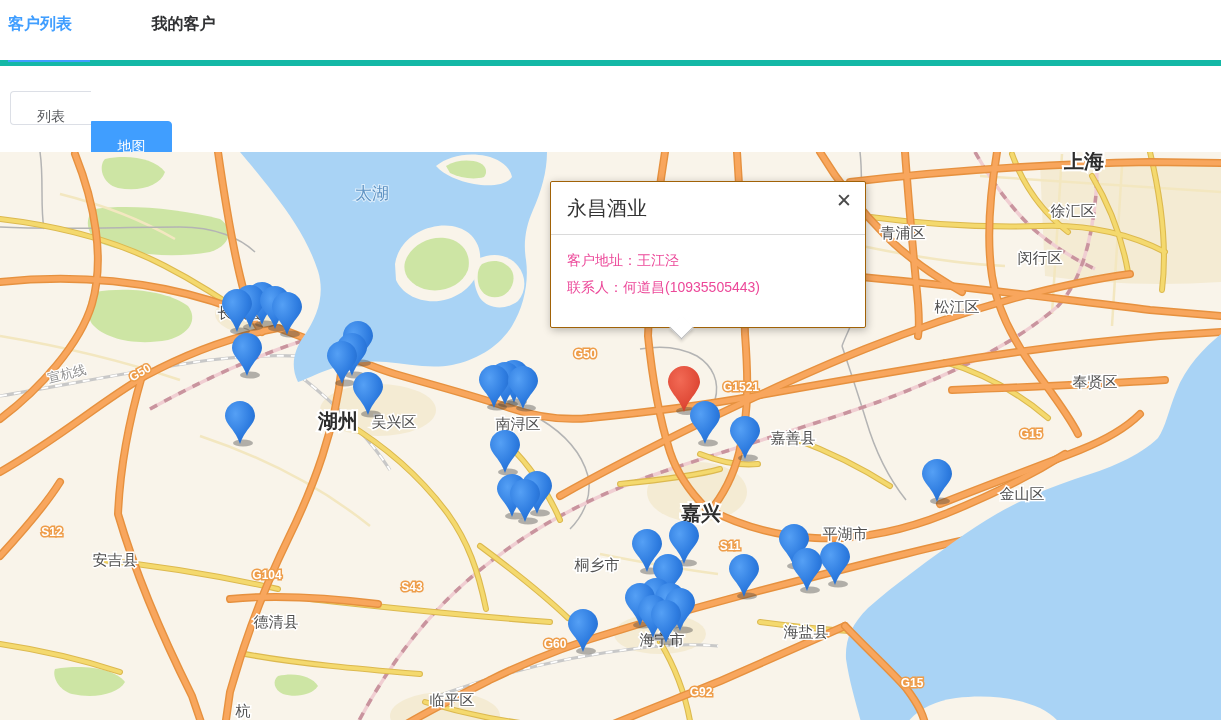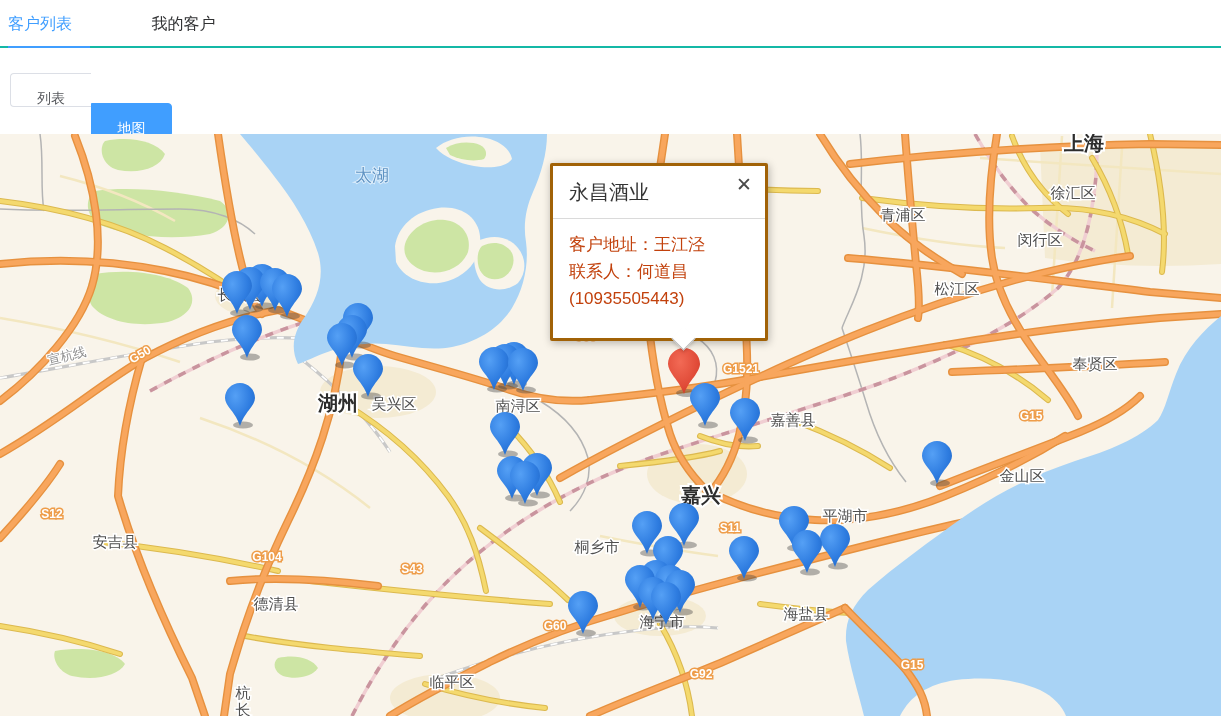--- a/index.html
+++ b/index.html
@@ -1,18 +1,18 @@
 <!DOCTYPE html>
 <html><head>
 <meta charset="utf-8">
 <style>
   html,body{margin:0;padding:0;background:#fff;width:1221px;height:720px;overflow:hidden;
     font-family:"Liberation Sans","DejaVu Sans",sans-serif;}
   
-  .tabs-bar{position:relative;height:48px;padding-left:8px;border-bottom:2px solid #14b8a6;box-sizing:border-box;background:#fff;}
+  .tabs-bar{position:relative;height:66px;padding-left:8px;border-bottom:6px solid #14b8a6;box-sizing:border-box;background:#fff;font-weight:bold;}
   .tab{display:inline-block;line-height:48px;font-size:16px;color:#303133;cursor:pointer;}
   .tab.active{color:#409eff;}
   .tab + .tab{margin-left:75px;}
   .tab-underline{position:absolute;left:8px;bottom:-2px;width:82px;height:2px;background:#409eff;}
   
   .view-toggle{margin:25px 0 0 10px;height:33px;display:flex;}
   .vt-btn{height:23px;width:81px;font-size:14px;padding:16px;cursor:pointer;box-sizing:border-box;
     font-family:inherit;}
   .vt-list{background:#fff;border:1px solid #dcdfe6;border-right:none;color:#56585c;border-radius:4px 0 0 4px;}
   .vt-map{background:#409eff;border:1px solid #409eff;color:#fff;border-radius:0 4px 4px 0;margin-top:30px;}
@@ -34,24 +34,24 @@
   .u-gbase{stroke:#c8c8c8;stroke-width:3.2;fill:none;}
   .u-gdash{stroke:#ffffff;stroke-width:1.8;fill:none;stroke-dasharray:7 7;}
   .mroads path{stroke:#f3e7c0;stroke-width:2.5;fill:none;}
   .bdry path{stroke:#b4b4b4;stroke-width:1.5;fill:none;}
   .urban path,.urban ellipse{fill:#f4ebd3;}
   .greens path{fill:#cde5a4;}
   .water{fill:#a9d3f5;}
   .island{fill:#f9f4ea;}
   .pin-shadow{fill:#3c3c3c;opacity:.38;}
   
-  .infowin{position:absolute;left:550px;top:29px;width:218px;box-sizing:border-box;background:#fff;
-    border:3px solid #a16207;border-radius:2px;box-shadow:1px 2px 8px rgba(0,0,0,.28);z-index:5;}
+  .infowin{position:absolute;left:550px;top:29px;width:316px;box-sizing:border-box;background:#fff;
+    border:1px solid #a16207;border-radius:2px;box-shadow:1px 2px 8px rgba(0,0,0,.28);z-index:5;}
   .infowin-title{font-size:20px;color:#343434;padding:13px 16px 12px;border-bottom:1px solid #dadada;}
-  .infowin-body{padding:12px 16px 26px;font-size:17px;color:#c2410c;line-height:27px;}
+  .infowin-body{padding:12px 16px 26px;font-size:14px;color:#ec4899;line-height:27px;}
   .infowin-close{position:absolute;top:9px;right:13px;font-size:19px;color:#4a4a4a;cursor:pointer;line-height:1;}
   .infowin-tail{position:absolute;left:122px;bottom:-9px;width:16px;height:16px;background:#fff;
     transform:rotate(45deg);border-right:1px solid #b9b9b9;border-bottom:1px solid #b9b9b9;
     box-shadow:2px 2px 3px rgba(0,0,0,.12);z-index:4;}
 </style>
 </head>
 <body>
 
 <div class="tabs-bar">
   <div class="tab active">客户列表</div>

